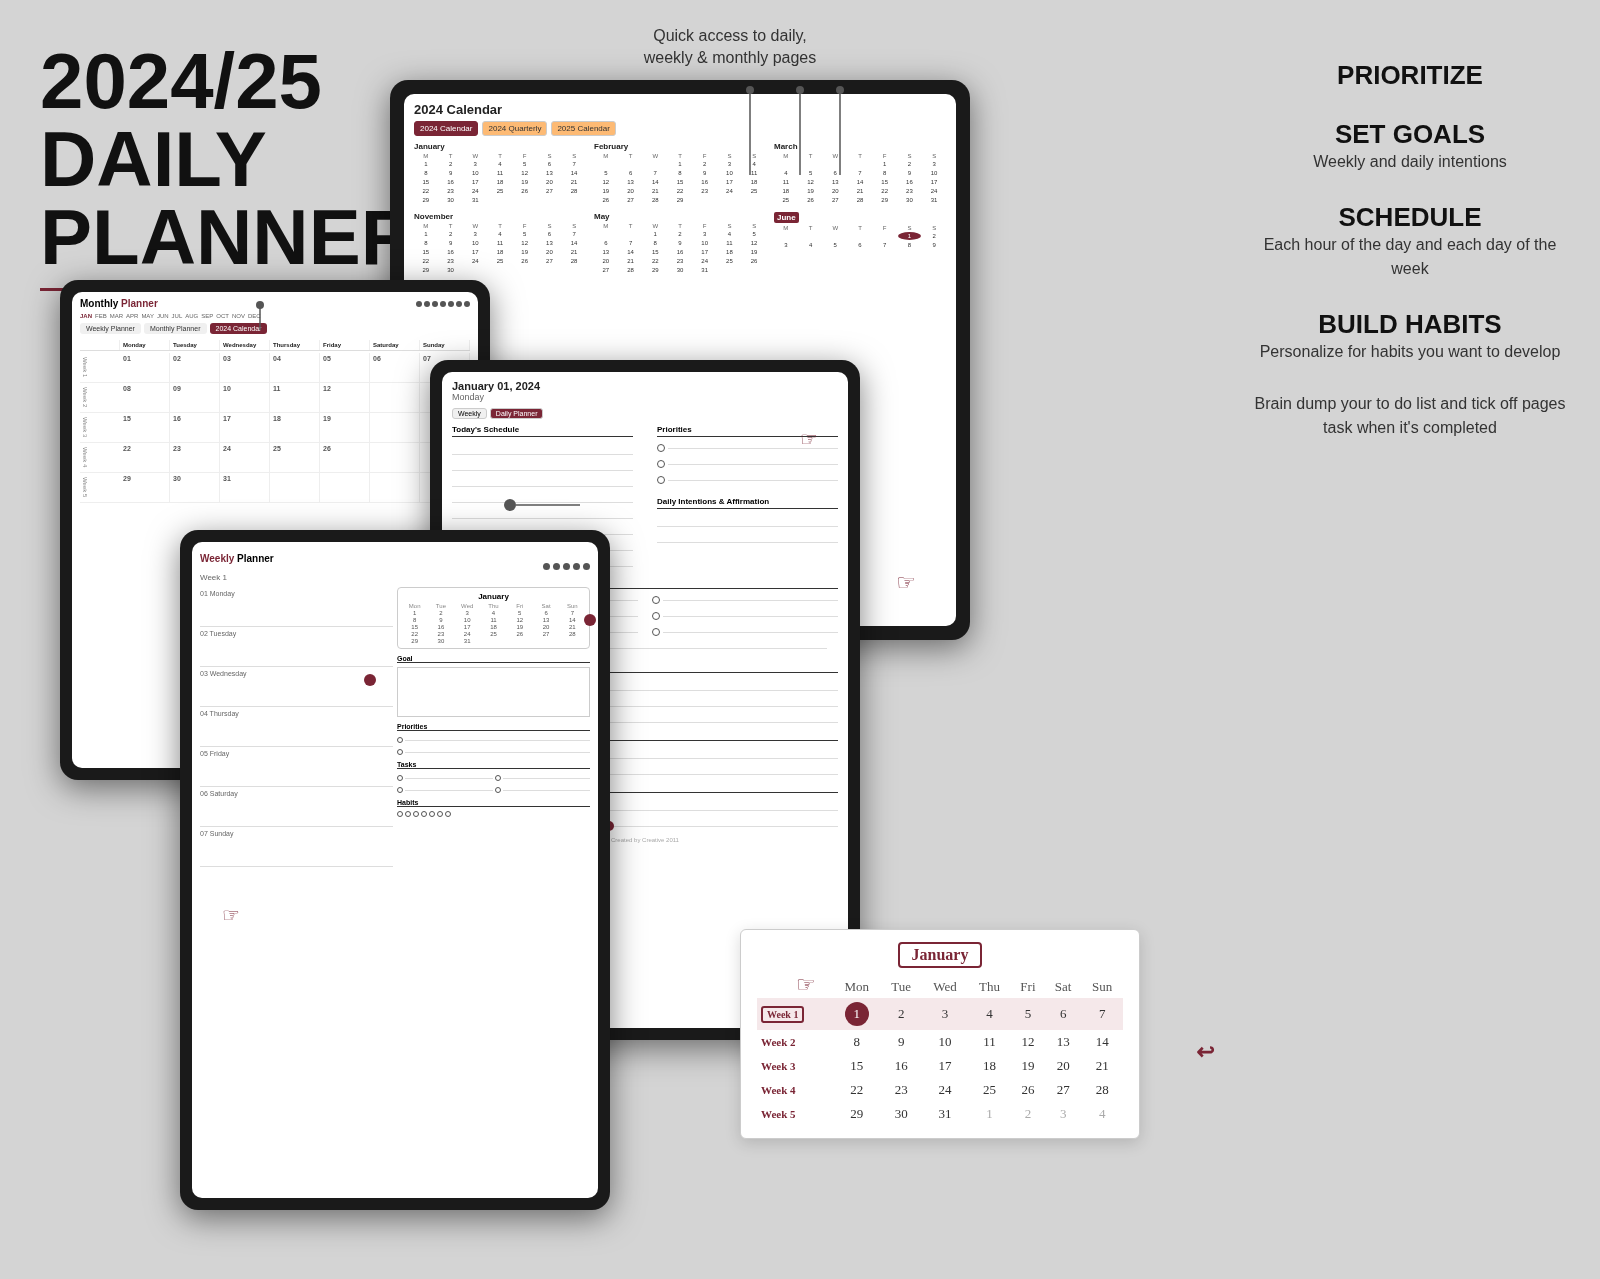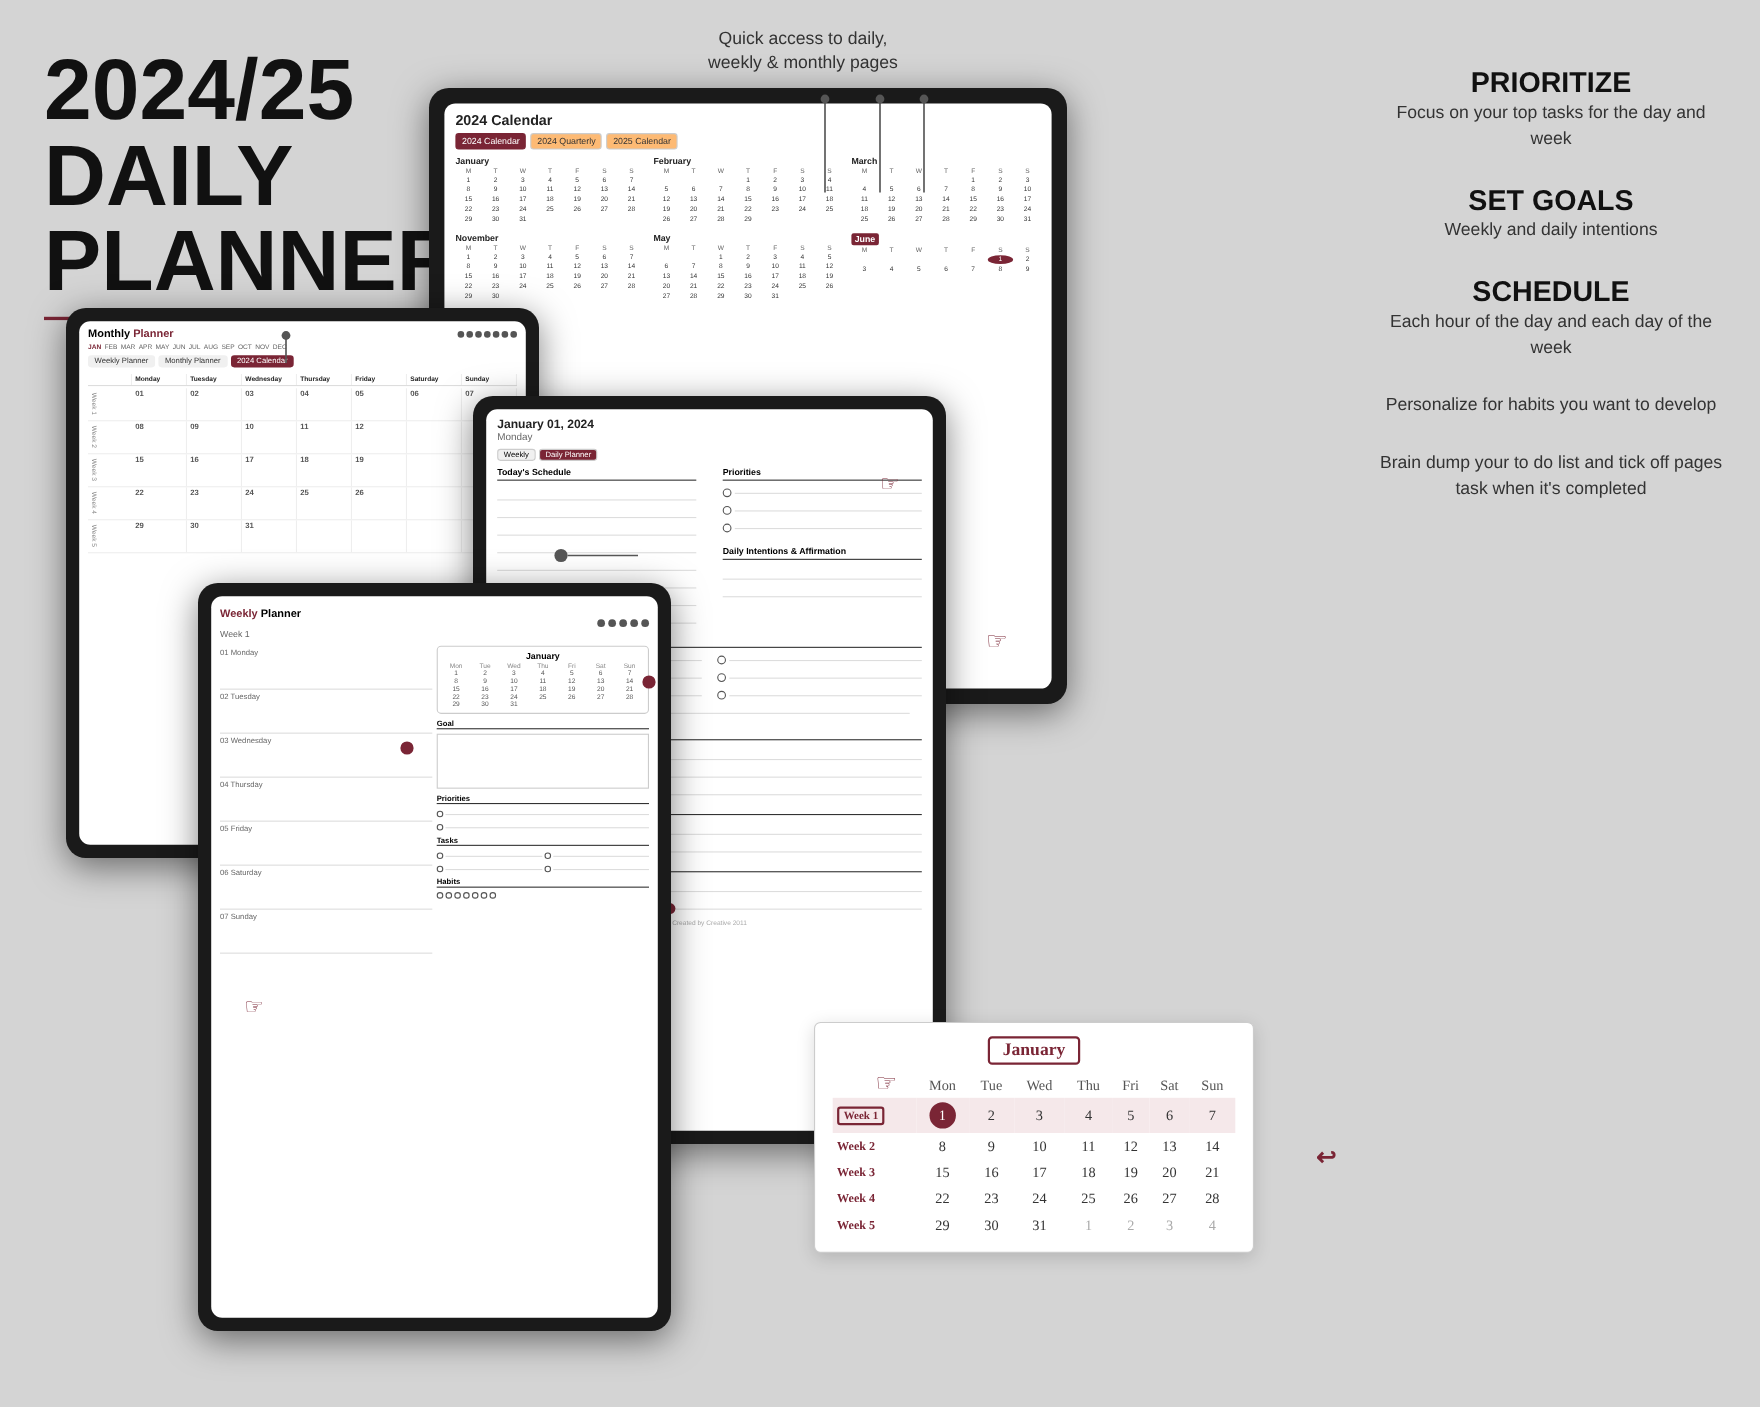--- a/index.html
+++ b/index.html
@@ -502,31 +502,31 @@
 
 <div class="icon-access-label">Icon access to 100+ templates</div>
 
 <div class="quick-access-label">
   Quick access to daily,<br>weekly &amp; monthly pages
 </div>
 
 <div class="features-panel">
   <div class="feature-item">
     <div class="feature-title">PRIORITIZE</div>
-    <div class="feature-desc">Focus on your top tasks for the day and week</div>
   </div>
   <div class="feature-item">
     <div class="feature-title">SET GOALS</div>
     <div class="feature-desc">Weekly and daily intentions</div>
   </div>
   <div class="feature-item">
     <div class="feature-title">SCHEDULE</div>
     <div class="feature-desc">Each hour of the day and each day of the week</div>
   </div>
   <div class="feature-item">
+    <div class="feature-title">BUILD HABITS</div>
     <div class="feature-desc">Personalize for habits you want to develop</div>
   </div>
   <div class="feature-item">
     <div class="feature-desc">Brain dump your to do list and tick off pages task when it's completed</div>
   </div>
 </div>
 
 <div class="tablets-area">
 
   <div class="tablet tablet-calendar">

